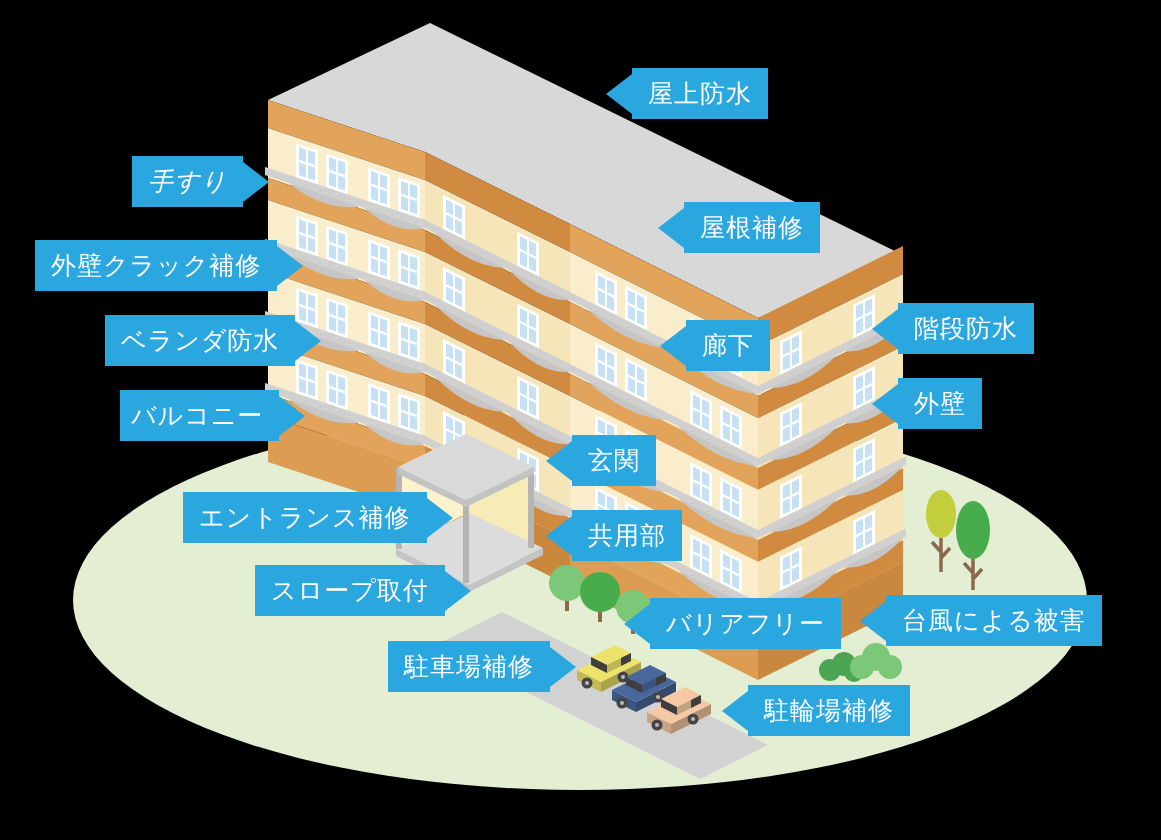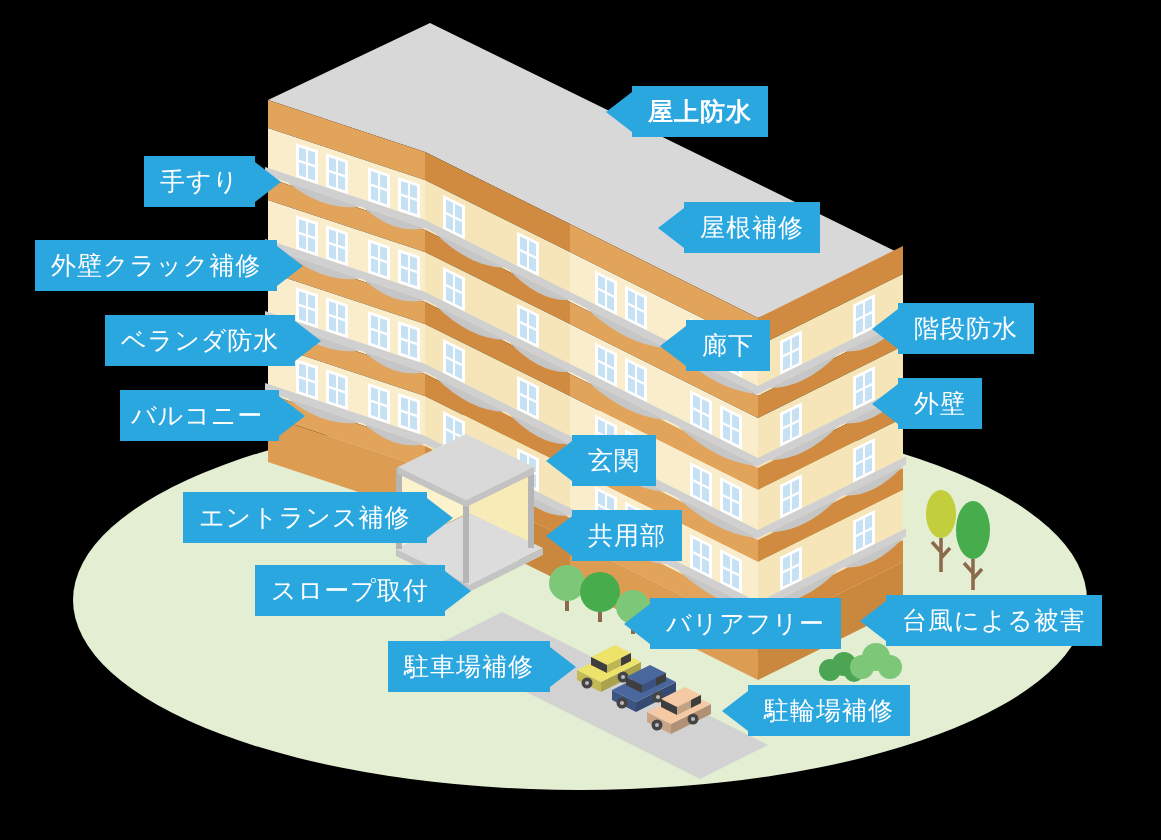--- a/index.html
+++ b/index.html
@@ -487,22 +487,22 @@
         <circle cx="46" cy="25" r="5.5" fill="#444444"></circle>
         <circle cx="46" cy="25" r="2" fill="#BBBBBB"></circle>
         <polygon points="0,18 40,-2 64,10 24,30" fill="#F4C9A4"></polygon>
         <polygon points="14,5 38,-7 54,1 30,13" fill="#F4C9A4"></polygon>
         <polygon points="14,5 30,13 30,21 14,13" fill="#3E3E3E"></polygon>
         <polygon points="30,13 54,1 54,9 30,21" fill="#c3a183"></polygon>
         <polygon points="44,6 54,1 54,9 44,14" fill="#3E3E3E"></polygon>
       </g>
     </svg>
   <div id="labels-layer">
-      <div class="callout arrow-left" style="left: 632px; top: 86px; font-weight: bold;">屋上防水</div>
-      <div class="callout arrow-right" style="left: 144px; top: 156px;">手すり</div>
+      <div class="callout arrow-left" style="left: 632px; top: 68px;">屋上防水</div>
+      <div class="callout arrow-right" style="left: 132px; top: 156px; font-style: italic;">手すり</div>
       <div class="callout arrow-right" style="left: 35px; top: 240px;">外壁クラック補修</div>
       <div class="callout arrow-right" style="left: 85px; top: 315px; margin-left: 20px;">ベランダ防水</div>
       <div class="callout arrow-right" style="left: 120px; top: 390px; padding-left: 11px;">バルコニー</div>
       <div class="callout arrow-right" style="left: 183px; top: 492px;">エントランス補修</div>
       <div class="callout arrow-right" style="left: 255px; top: 565px;">スロープ取付</div>
       <div class="callout arrow-right" style="left: 388px; top: 641px;">駐車場補修</div>
       <div class="callout arrow-left" style="left: 684px; top: 202px;">屋根補修</div>
       <div class="callout arrow-left" style="left: 686px; top: 272px; margin-top: 48px;">廊下</div>
       <div class="callout arrow-left" style="left: 898px; top: 303px;">階段防水</div>
       <div class="callout arrow-left" style="left: 898px; top: 378px;">外壁</div>

